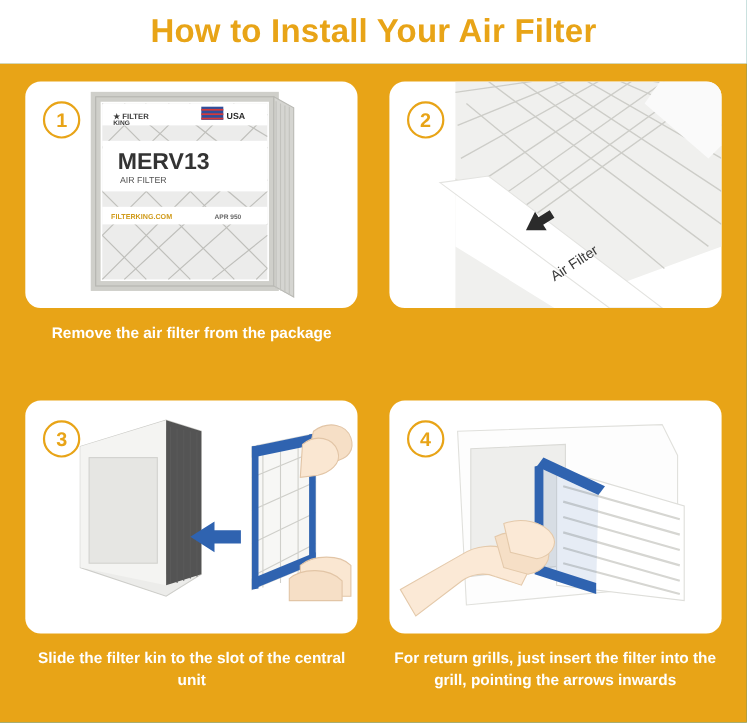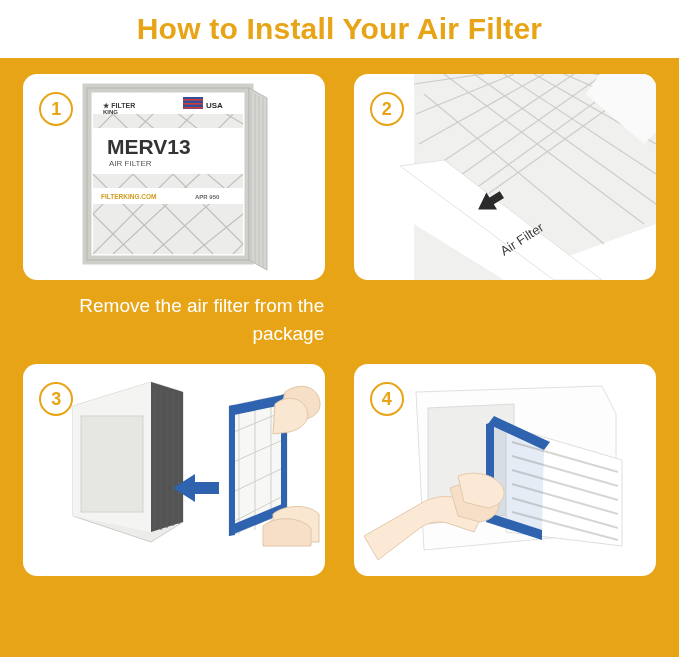--- a/index.html
+++ b/index.html
@@ -81,24 +81,24 @@
     font-weight: bold;
     display: flex;
     align-items: center;
     justify-content: center;
     z-index: 5;
     background: #ffffff;
   }
   .caption {
     width: 300px;
     margin-top: 12px;
-    text-align: right;
+    text-align: center;
     color: #ffffff;
-    font-size: 19px;
-    font-weight: normal;
+    font-size: 14px;
+    font-weight: bold;
     line-height: 1.45;
   }
   .art {
     position: absolute;
     inset: 0;
     overflow: hidden;
     border-radius: 14px;
   }
   .art svg { display: block; }
 </style>
@@ -238,20 +238,21 @@
 
             <g>
               <path d="M262 28 C276 18, 292 22, 296 34 C300 46, 292 52, 286 54 L268 62 L258 46 Z" fill="#f6dfc6" stroke="#e2c5a6" stroke-width="1"></path>
               <path d="M252 40 C264 30, 280 34, 284 46 C288 58, 276 66, 266 68 L250 70 Z" fill="#fae7d2" stroke="#e2c5a6" stroke-width="1"></path>
               <path d="M250 150 C262 140, 286 140, 296 150 L296 178 L250 178 Z" fill="#fae7d2" stroke="#e2c5a6" stroke-width="1"></path>
               <path d="M240 162 C252 152, 276 152, 288 164 L288 182 L240 182 Z" fill="#f6dfc6" stroke="#e2c5a6" stroke-width="1"></path>
             </g>
           </svg>
         </div>
       </div>
+      <div class="caption">Slide the filter kin to the slot of the central unit</div>
     </div>
 
     <div class="cell row2">
       <div class="card">
         <div class="badge">4</div>
         <div class="art">
           <svg width="302" height="212" viewBox="0 0 302 212">
 
             <g>
               <polygon points="62,28 248,22 262,50 262,168 70,186" fill="#fdfdfd" stroke="#e0e0dc" stroke-width="1"></polygon>
@@ -270,16 +271,17 @@
             </g>
 
             <g>
               <path d="M10 172 L66 140 C78 132, 96 130, 108 136 L130 148 L120 168 L96 160 C86 156, 74 158, 66 164 L24 196 Z" fill="#fbe9d6" stroke="#e4c9aa" stroke-width="1"></path>
               <path d="M96 124 C112 116, 134 120, 142 132 C150 144, 140 156, 126 158 L104 152 Z" fill="#f6dfc6" stroke="#e4c9aa" stroke-width="1"></path>
               <path d="M104 112 C120 106, 140 110, 148 122 C154 132, 146 142, 134 144 L110 138 Z" fill="#fbe9d6" stroke="#e4c9aa" stroke-width="1"></path>
             </g>
           </svg>
         </div>
       </div>
+      <div class="caption">For return grills, just insert the filter into the grill, pointing the arrows inwards</div>
     </div>
 
   </div>
 </div>
 
 </body></html>

